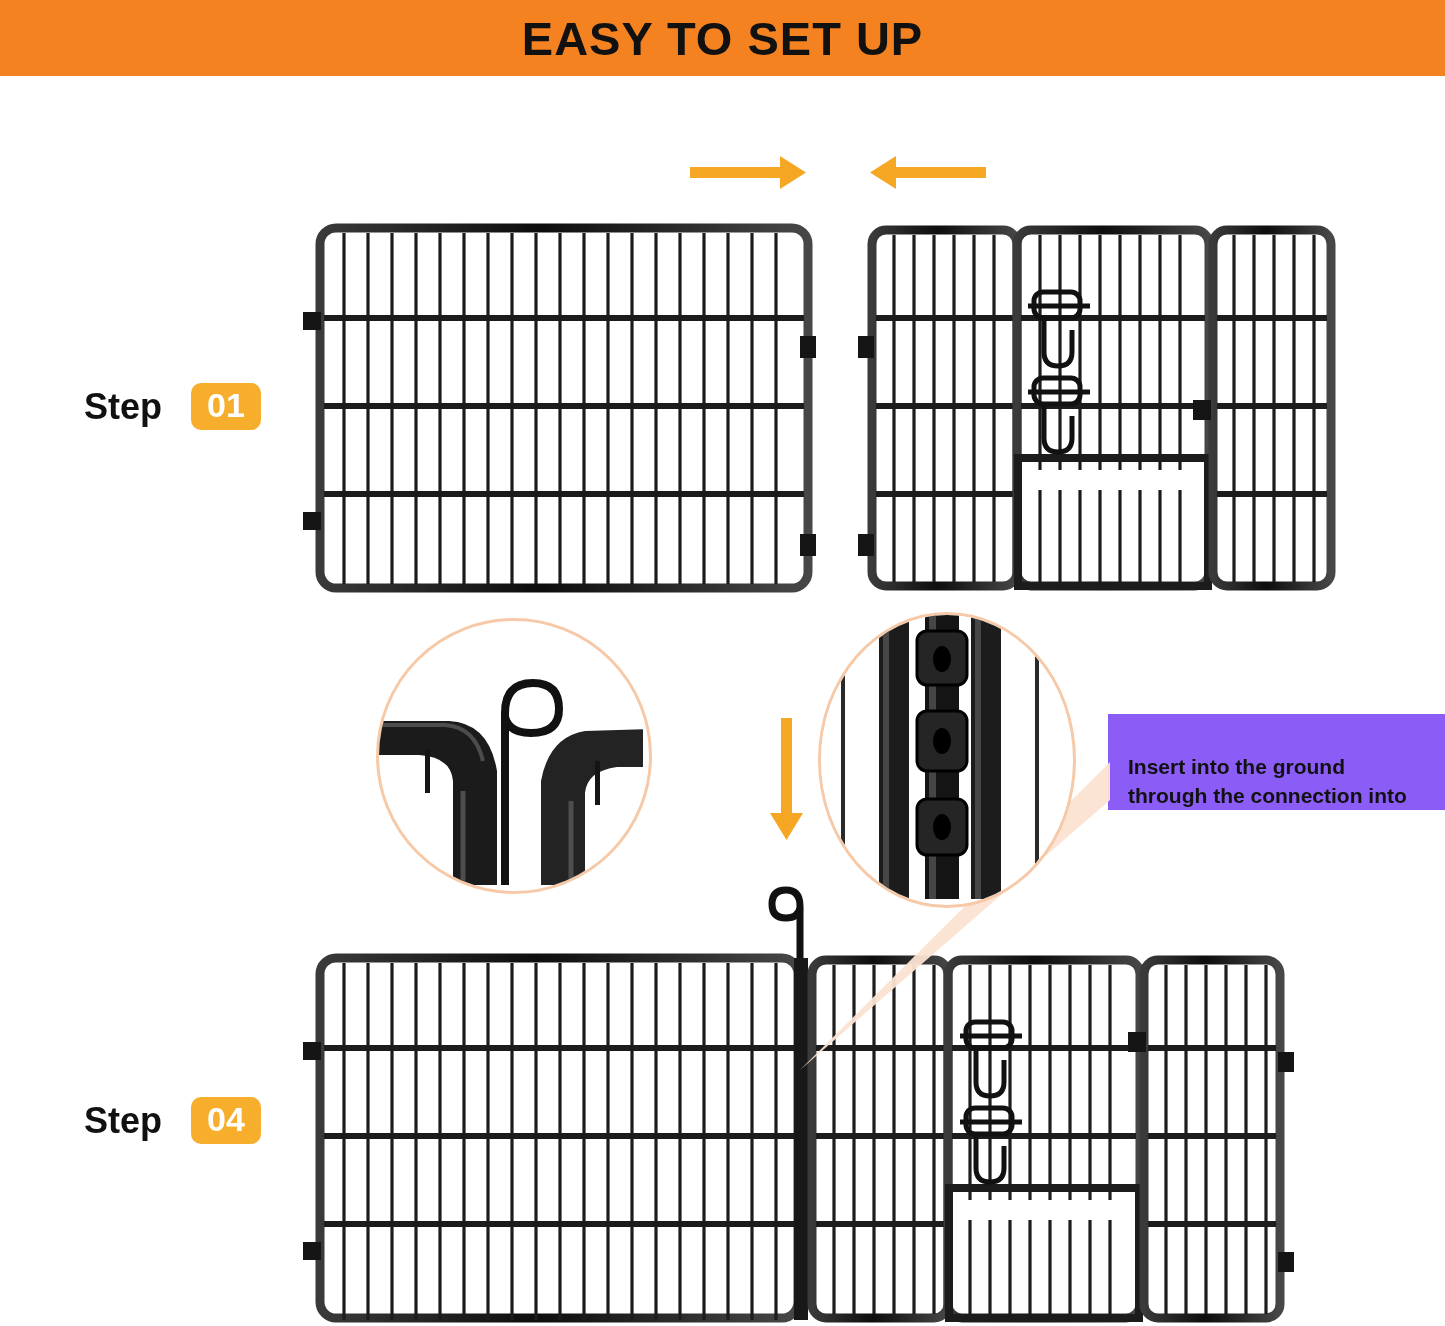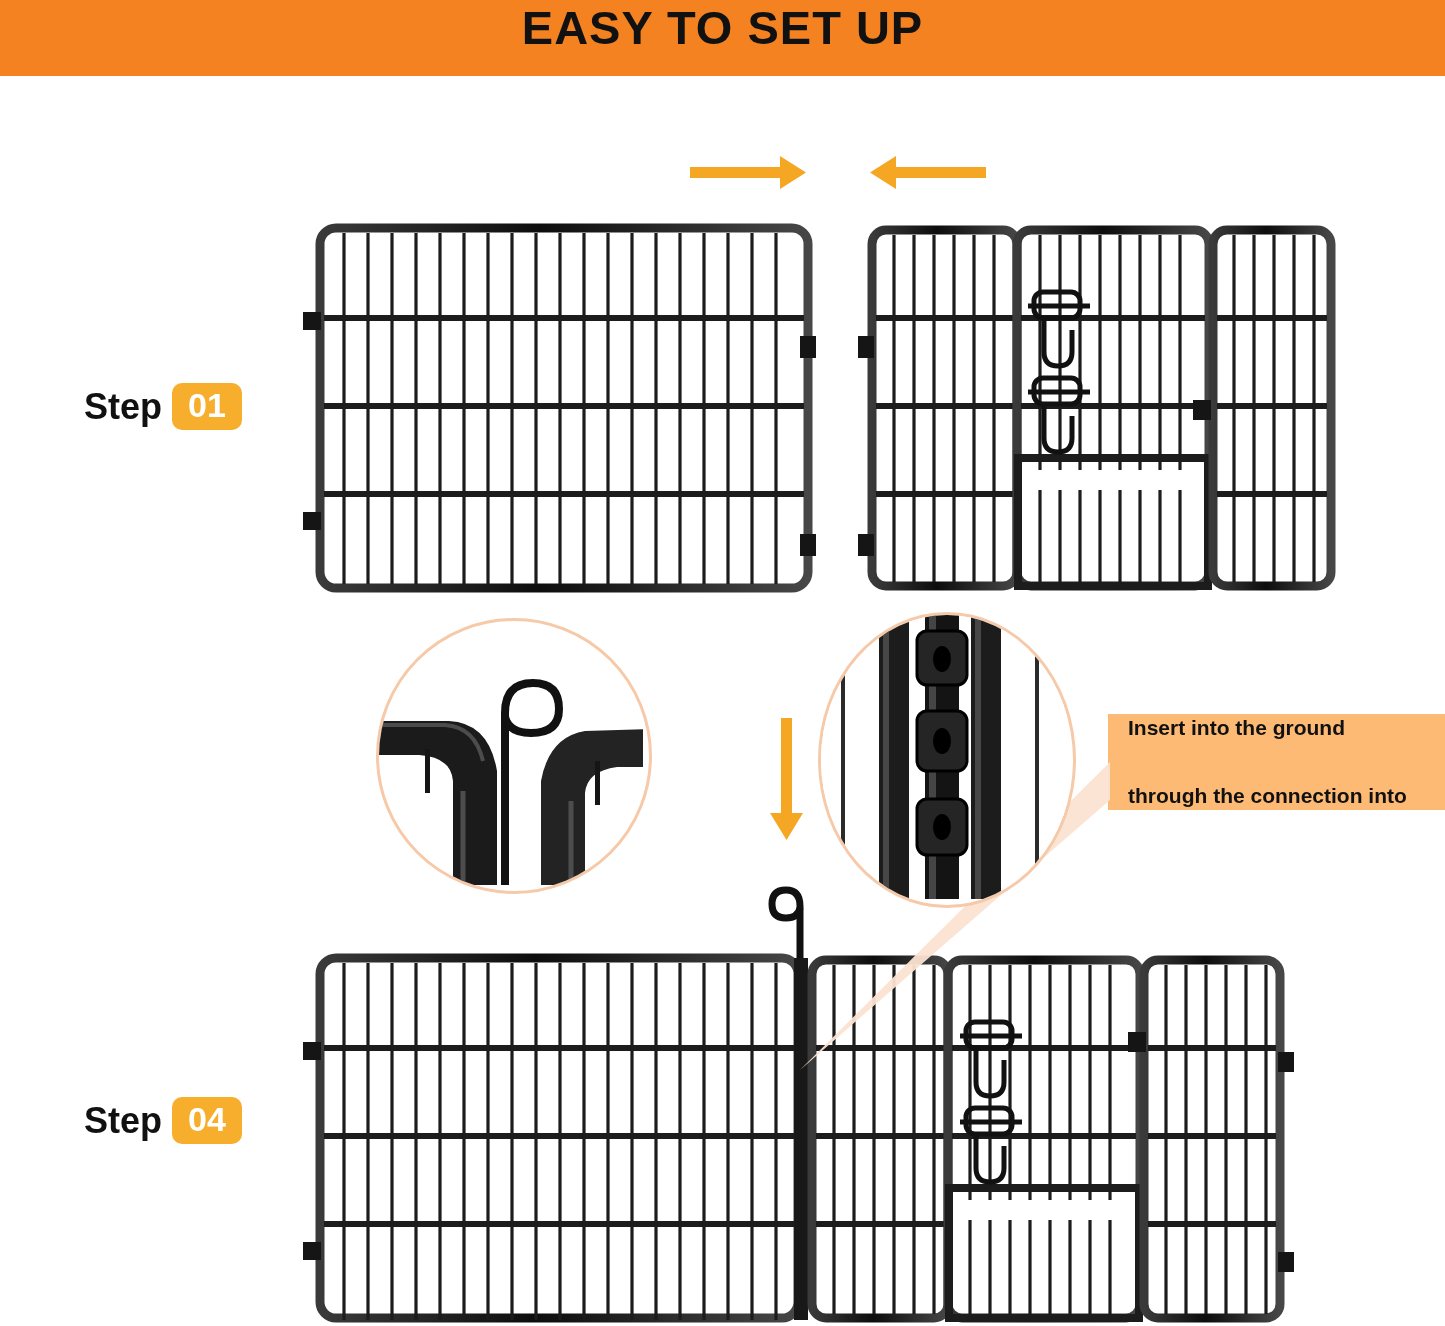--- a/index.html
+++ b/index.html
@@ -17,37 +17,37 @@
 
   
   .header-banner {
     position: absolute;
     left: 0;
     top: 0;
     width: 1445px;
     height: 76px;
     background: #F58220;
     display: flex;
-    align-items: flex-start;
+    align-items: center;
     justify-content: center;
   }
   .header-title {
     font-size: 47px;
     font-weight: bold;
     letter-spacing: 1px;
     color: #111111;
     font-family: "Liberation Sans", sans-serif;
   }
 
   
   .step-label {
     position: absolute;
     display: flex;
     align-items: center;
-    gap: 10px;
+    gap: 29px;
   }
   .step-word {
     font-size: 36px;
     font-weight: bold;
     color: #111111;
   }
   .step-badge {
     background: #F7AE2C;
     color: #ffffff;
     font-size: 34px;
@@ -59,24 +59,24 @@
   #step-label-1 { left: 84px; top: 383px; }
   #step-label-2 { left: 84px; top: 1097px; }
 
   
   .callout {
     position: absolute;
     left: 1108px;
     top: 714px;
     width: 337px;
     height: 96px;
-    background: #fdba74;
+    background: #8b5cf6;
     display: flex;
     flex-direction: column;
-    justify-content: space-between;
+    justify-content: flex-end;
     padding-left: 20px;
     box-sizing: border-box;
   }
   .callout-line {
     font-size: 21px;
     font-weight: bold;
     color: #111111;
     line-height: 1.35;
     white-space: nowrap;
   }

